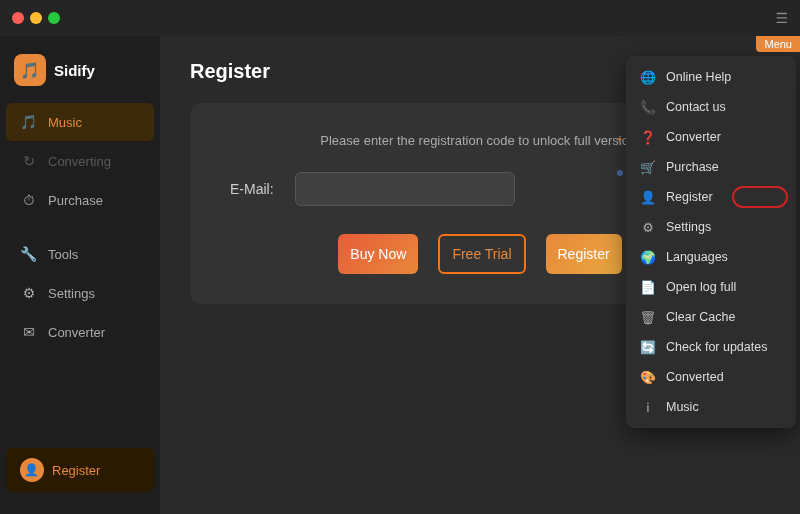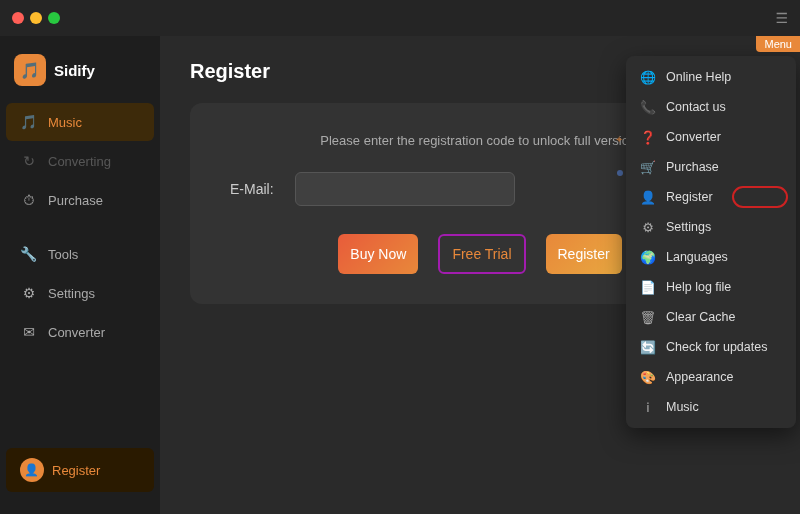--- a/index.html
+++ b/index.html
@@ -235,21 +235,21 @@
       font-weight: 500;
       cursor: pointer;
       border: none;
     }
     .btn-buy {
       background: linear-gradient(135deg, #e85c3a, #e8883a);
       color: white;
     }
     .btn-trial {
       background: transparent;
-      border: 2px solid #a21caf;
+      border: 2px solid #f97316;
       color: #e8883a;
     }
     .btn-register {
       background: linear-gradient(135deg, #e8883a, #e8a840);
       color: white;
     }
 
     
     .dropdown-overlay {
       position: absolute;
@@ -447,33 +447,33 @@
         <div class="menu-item">
           <span class="menu-item-icon">⚙</span>
           <span>Settings</span>
         </div>
         <div class="menu-item">
           <span class="menu-item-icon">🌍</span>
           <span>Languages</span>
         </div>
         <div class="menu-item">
           <span class="menu-item-icon">📄</span>
-          <span>Help log file</span>
+          <span>Open log full</span>
         </div>
         <div class="menu-item">
           <span class="menu-item-icon">🗑</span>
           <span>Clear Cache</span>
         </div>
         <div class="menu-item">
           <span class="menu-item-icon">🔄</span>
           <span>Check for updates</span>
         </div>
         <div class="menu-item">
           <span class="menu-item-icon">🎨</span>
-          <span>Appearance</span>
+          <span>Converted</span>
         </div>
         <div class="menu-item">
           <span class="menu-item-icon">ℹ</span>
           <span>Music</span>
         </div>
       </div>
     </div>
   </div>
 </div>
 

